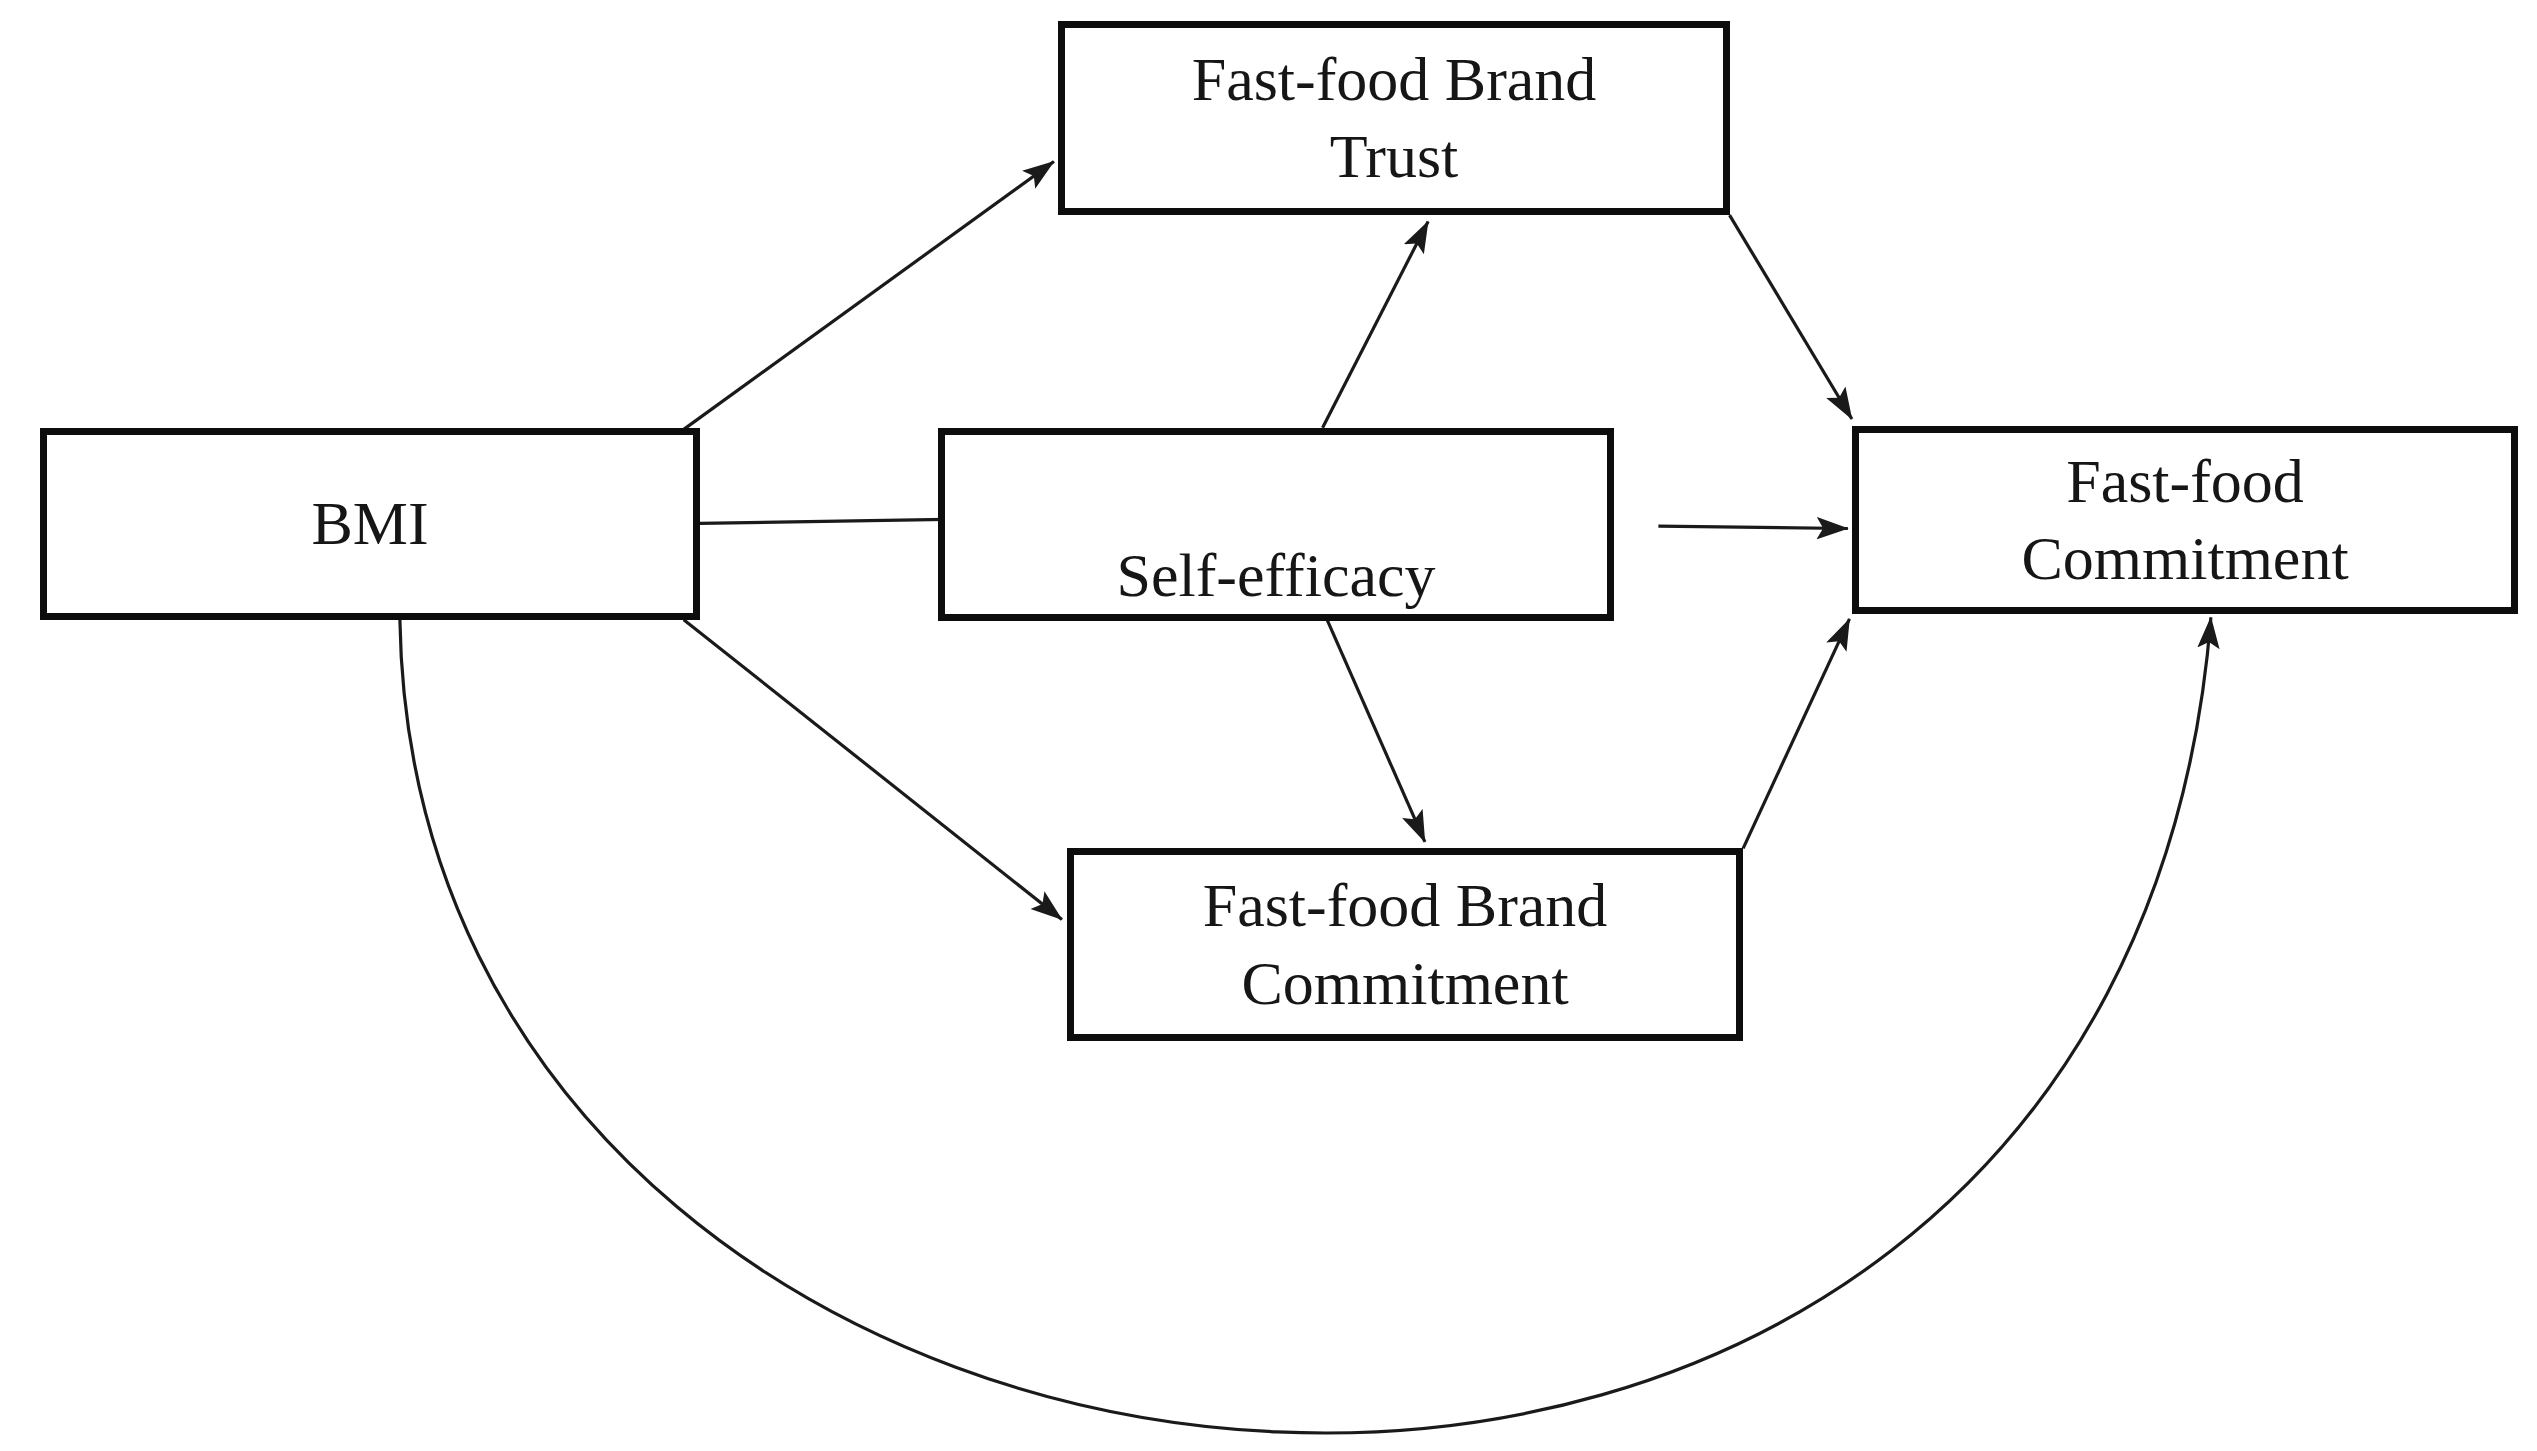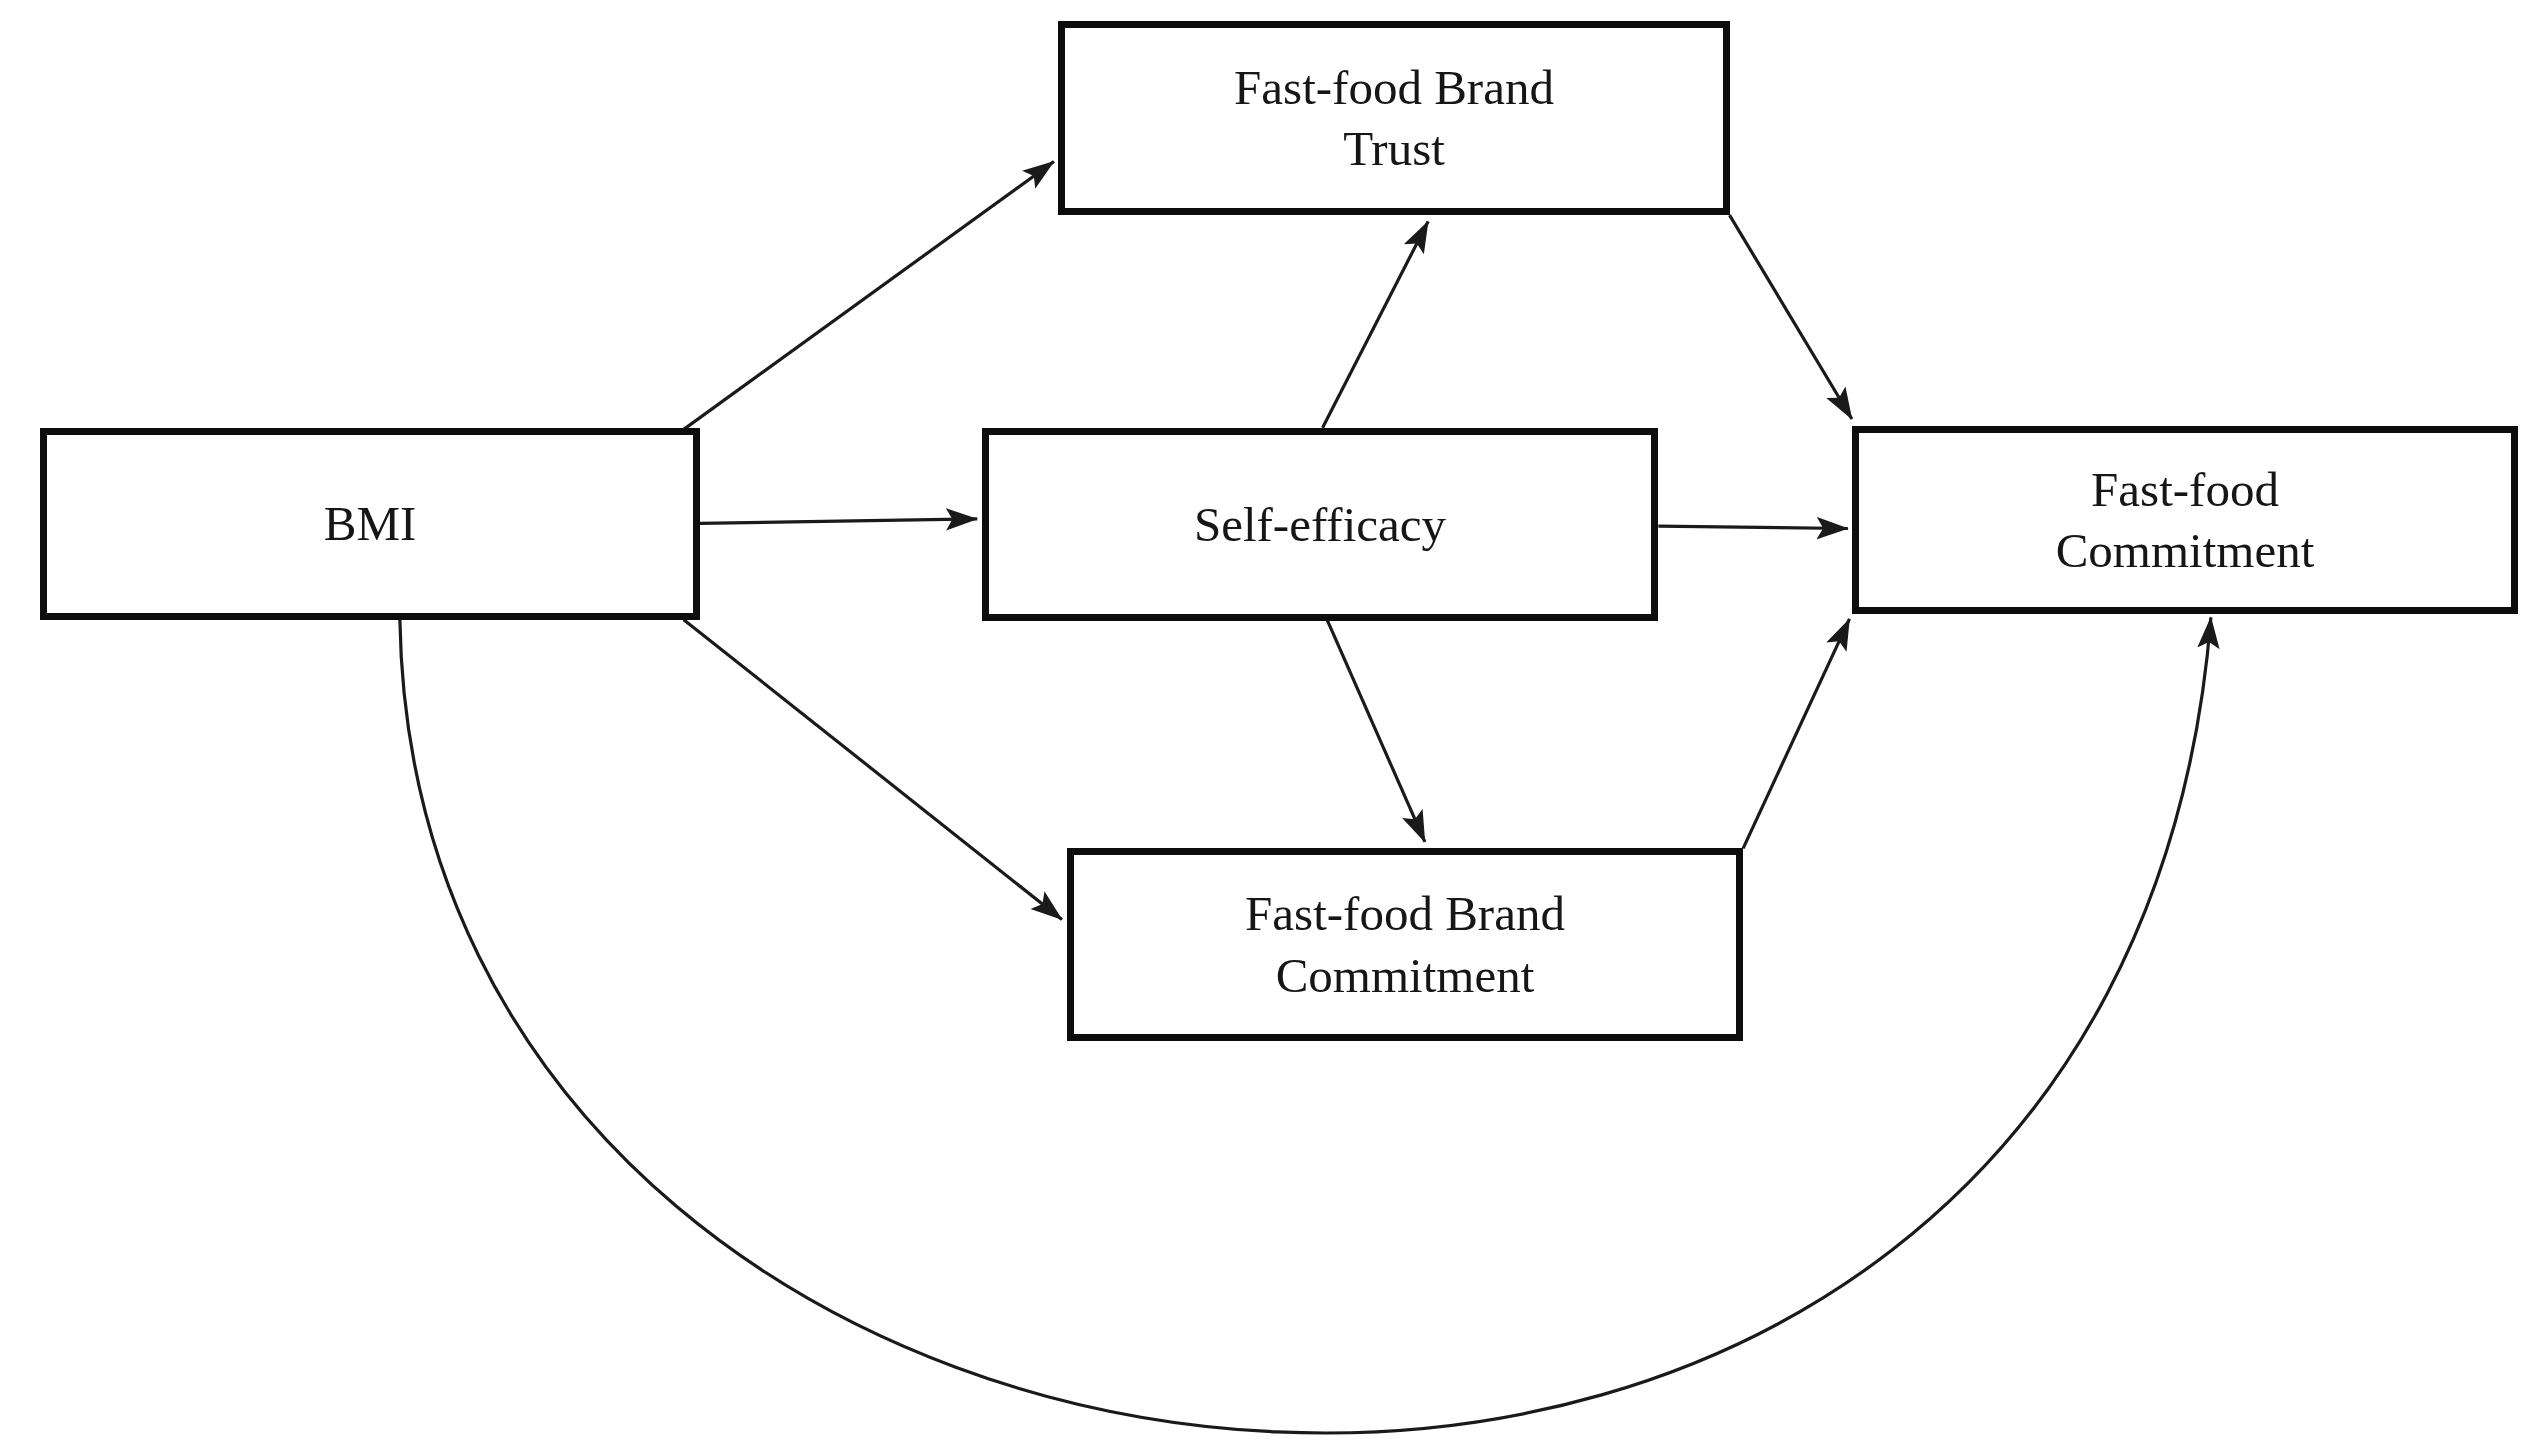--- a/index.html
+++ b/index.html
@@ -29,29 +29,29 @@
   }
   .node {
     position: absolute;
     box-sizing: border-box;
     border: 7.2px solid #0d0d0d;
     background: #ffffff;
     display: flex;
     align-items: center;
     justify-content: center;
     text-align: center;
-    font-size: 49px;
+    font-size: 62px;
     line-height: 1.25;
     color: #161616;
     white-space: pre-line;
   }
   
   .node-bmi        { left: 40px;   top: 428px;  width: 660px; height: 192px; }
   .node-trust      { left: 1058px; top: 21px;   width: 672px; height: 194px; }
-  .node-self       { left: 982px; top: 428px;  width: 676px; height: 193px; }
+  .node-self       { left: 938px; top: 428px;  width: 676px; height: 193px; align-items: flex-end; }
   .node-commit     { left: 1067px; top: 848px; width: 676px; height: 193px; }
   .node-consume    { left: 1852px; top: 426px;  width: 666px; height: 188px; }
 </style>
 </head>
 <body>
 
 <div class="canvas">
 
   <svg class="edges-layer" viewBox="0 0 3174 1816" xmlns="http://www.w3.org/2000/svg">
     <defs>

